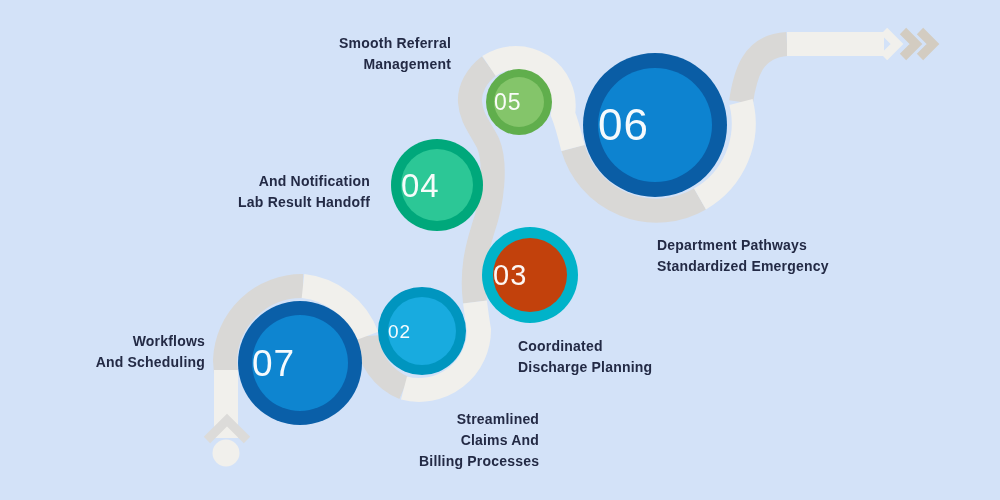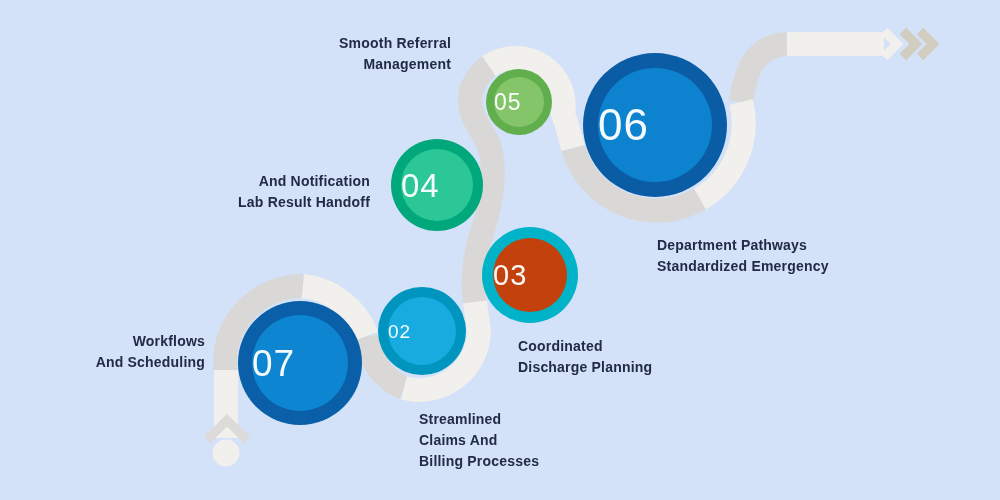--- a/index.html
+++ b/index.html
@@ -30,21 +30,21 @@
   .c06{left:583px;top:53px;width:144px;height:144px;background:#0a5da5;}
   .c06 .inner{width:114px;height:114px;background:#0d83d0;}
   .c06 .step-number{font-size:44px;}
   .step-label{
     position:absolute;color:#232a45;font-size:14px;line-height:21px;font-weight:600;
     letter-spacing:.2px;white-space:nowrap;
   }
   .step-label span{display:block;}
   .align-r{text-align:right;}
   .l01{right:795px;top:331px;}
-  .l02{left:419px;top:409px;}
+  .l02{left:419px;top:409px;text-align:right;}
   .l03{left:518px;top:336px;}
   .l04{right:630px;top:171px;}
   .l05{right:549px;top:33px;}
   .l06{left:657px;top:235px;}
 </style>
 </head>
 <body>
 
 <div class="canvas">
 

